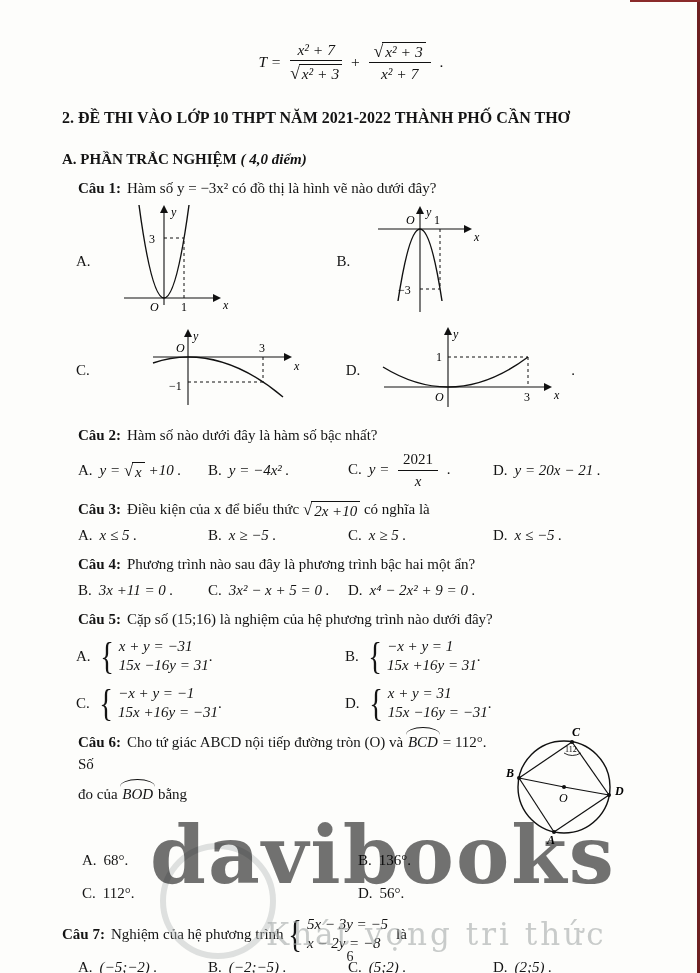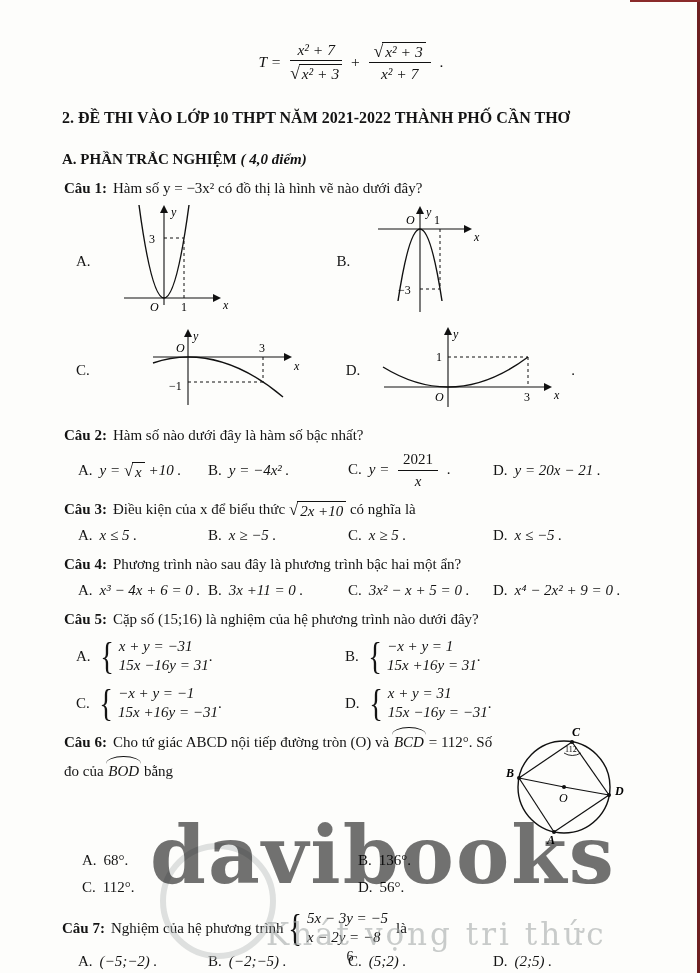--- a/index.html
+++ b/index.html
@@ -23,21 +23,21 @@
   .frac .num{border-bottom:1.2px solid #111;padding:0 5px 1px;}
   .frac .den{padding-top:1px;}
   .sqrt{display:inline-flex;align-items:flex-start;vertical-align:middle;}
   .sqrt-sign{line-height:1.1;font-size:1.12em;}
   .rad{border-top:1.2px solid #111;margin-left:-1px;padding:0 3px;line-height:1.2;text-align:right;}
 
   .heading{font-weight:bold;font-size:16px;margin-top:22px;}
   .section-line{margin-top:18px;}
   .section-line .pts{font-style:italic;font-weight:bold;}
 
-  .qline{margin:7px 2px 3px;}
+  .qline{margin:7px 16px 3px;}
   .qlabel{font-weight:bold;margin-right:6px;}
 
   .opts4{display:grid;grid-template-columns:130px 140px 145px 1fr;padding-left:16px;margin:2px 0 4px;align-items:center;}
   .opt{white-space:nowrap;}
   .opt-letter{margin-right:7px;}
 
   
   .graph-row{display:flex;align-items:center;}
   .graph-row svg{display:block;}
   .gl{font-size:15px;}
@@ -59,21 +59,21 @@
   .eqs{display:inline-flex;flex-direction:column;line-height:1.3;font-style:italic;}
   .opts2{display:grid;grid-template-columns:269px 1fr;row-gap:8px;padding-left:14px;margin:6px 0 6px;}
   .opts2 .opt{display:flex;align-items:center;}
 
   
   .q6-wrap{position:relative;margin-top:8px;}
   .q6-figure{float:right;margin:-6px 6px 0 6px;}
   .overarc{position:relative;font-style:italic;display:inline-block;padding:0 1px;}
   .overarc::after{content:"";position:absolute;left:-1px;right:-1px;top:-4px;height:7px;
     border-top:1.4px solid #111;border-radius:50% 50% 0 0 / 100% 100% 0 0;}
-  .q6-opts{display:grid;grid-template-columns:276px 1fr;row-gap:5px;padding-left:20px;width:480px;margin-top:4px;}
+  .q6-opts{display:grid;grid-template-columns:276px 1fr;row-gap:11px;padding-left:20px;width:480px;margin-top:4px;}
 
   
   .q7-line{display:flex;align-items:center;margin:10px 0 2px;}
   .q7-line .qlabel{white-space:nowrap;}
   .q7-line .gap{margin:0 8px 0 2px;}
 
   
   .footer{position:absolute;left:0;right:0;bottom:0;height:160px;pointer-events:none;}
   .wm-ring{position:absolute;left:160px;top:30px;width:104px;height:104px;border:6px solid #b9bdbc;border-radius:50%;opacity:.45;}
   .wm-text{position:absolute;left:150px;top:2px;font-family:"DejaVu Serif",serif;font-weight:bold;
@@ -228,21 +228,20 @@
     <span class="opt"><span class="opt-letter">A.</span><span class="math">x ≤ 5 .</span></span>
     <span class="opt"><span class="opt-letter">B.</span><span class="math">x ≥ −5 .</span></span>
     <span class="opt"><span class="opt-letter">C.</span><span class="math">x ≥ 5 .</span></span>
     <span class="opt"><span class="opt-letter">D.</span><span class="math">x ≤ −5 .</span></span>
   </div>
 
   <div class="qline">
     <span class="qlabel">Câu 4:</span><span>Phương trình nào sau đây là phương trình bậc hai một ẩn?</span>
   </div>
   <div class="opts4">
-    <span class="opt"><span class="opt-letter">A.</span><span class="math">x³ − 4x + 6 = 0 .</span></span>
     <span class="opt"><span class="opt-letter">B.</span><span class="math">3x +11 = 0 .</span></span>
     <span class="opt"><span class="opt-letter">C.</span><span class="math">3x² − x + 5 = 0 .</span></span>
     <span class="opt"><span class="opt-letter">D.</span><span class="math">x⁴ − 2x² + 9 = 0 .</span></span>
   </div>
 
   <div class="qline">
     <span class="qlabel">Câu 5:</span><span>Cặp số (15;16) là nghiệm của hệ phương trình nào dưới đây?</span>
   </div>
   <div class="opts2">
     <span class="opt">

